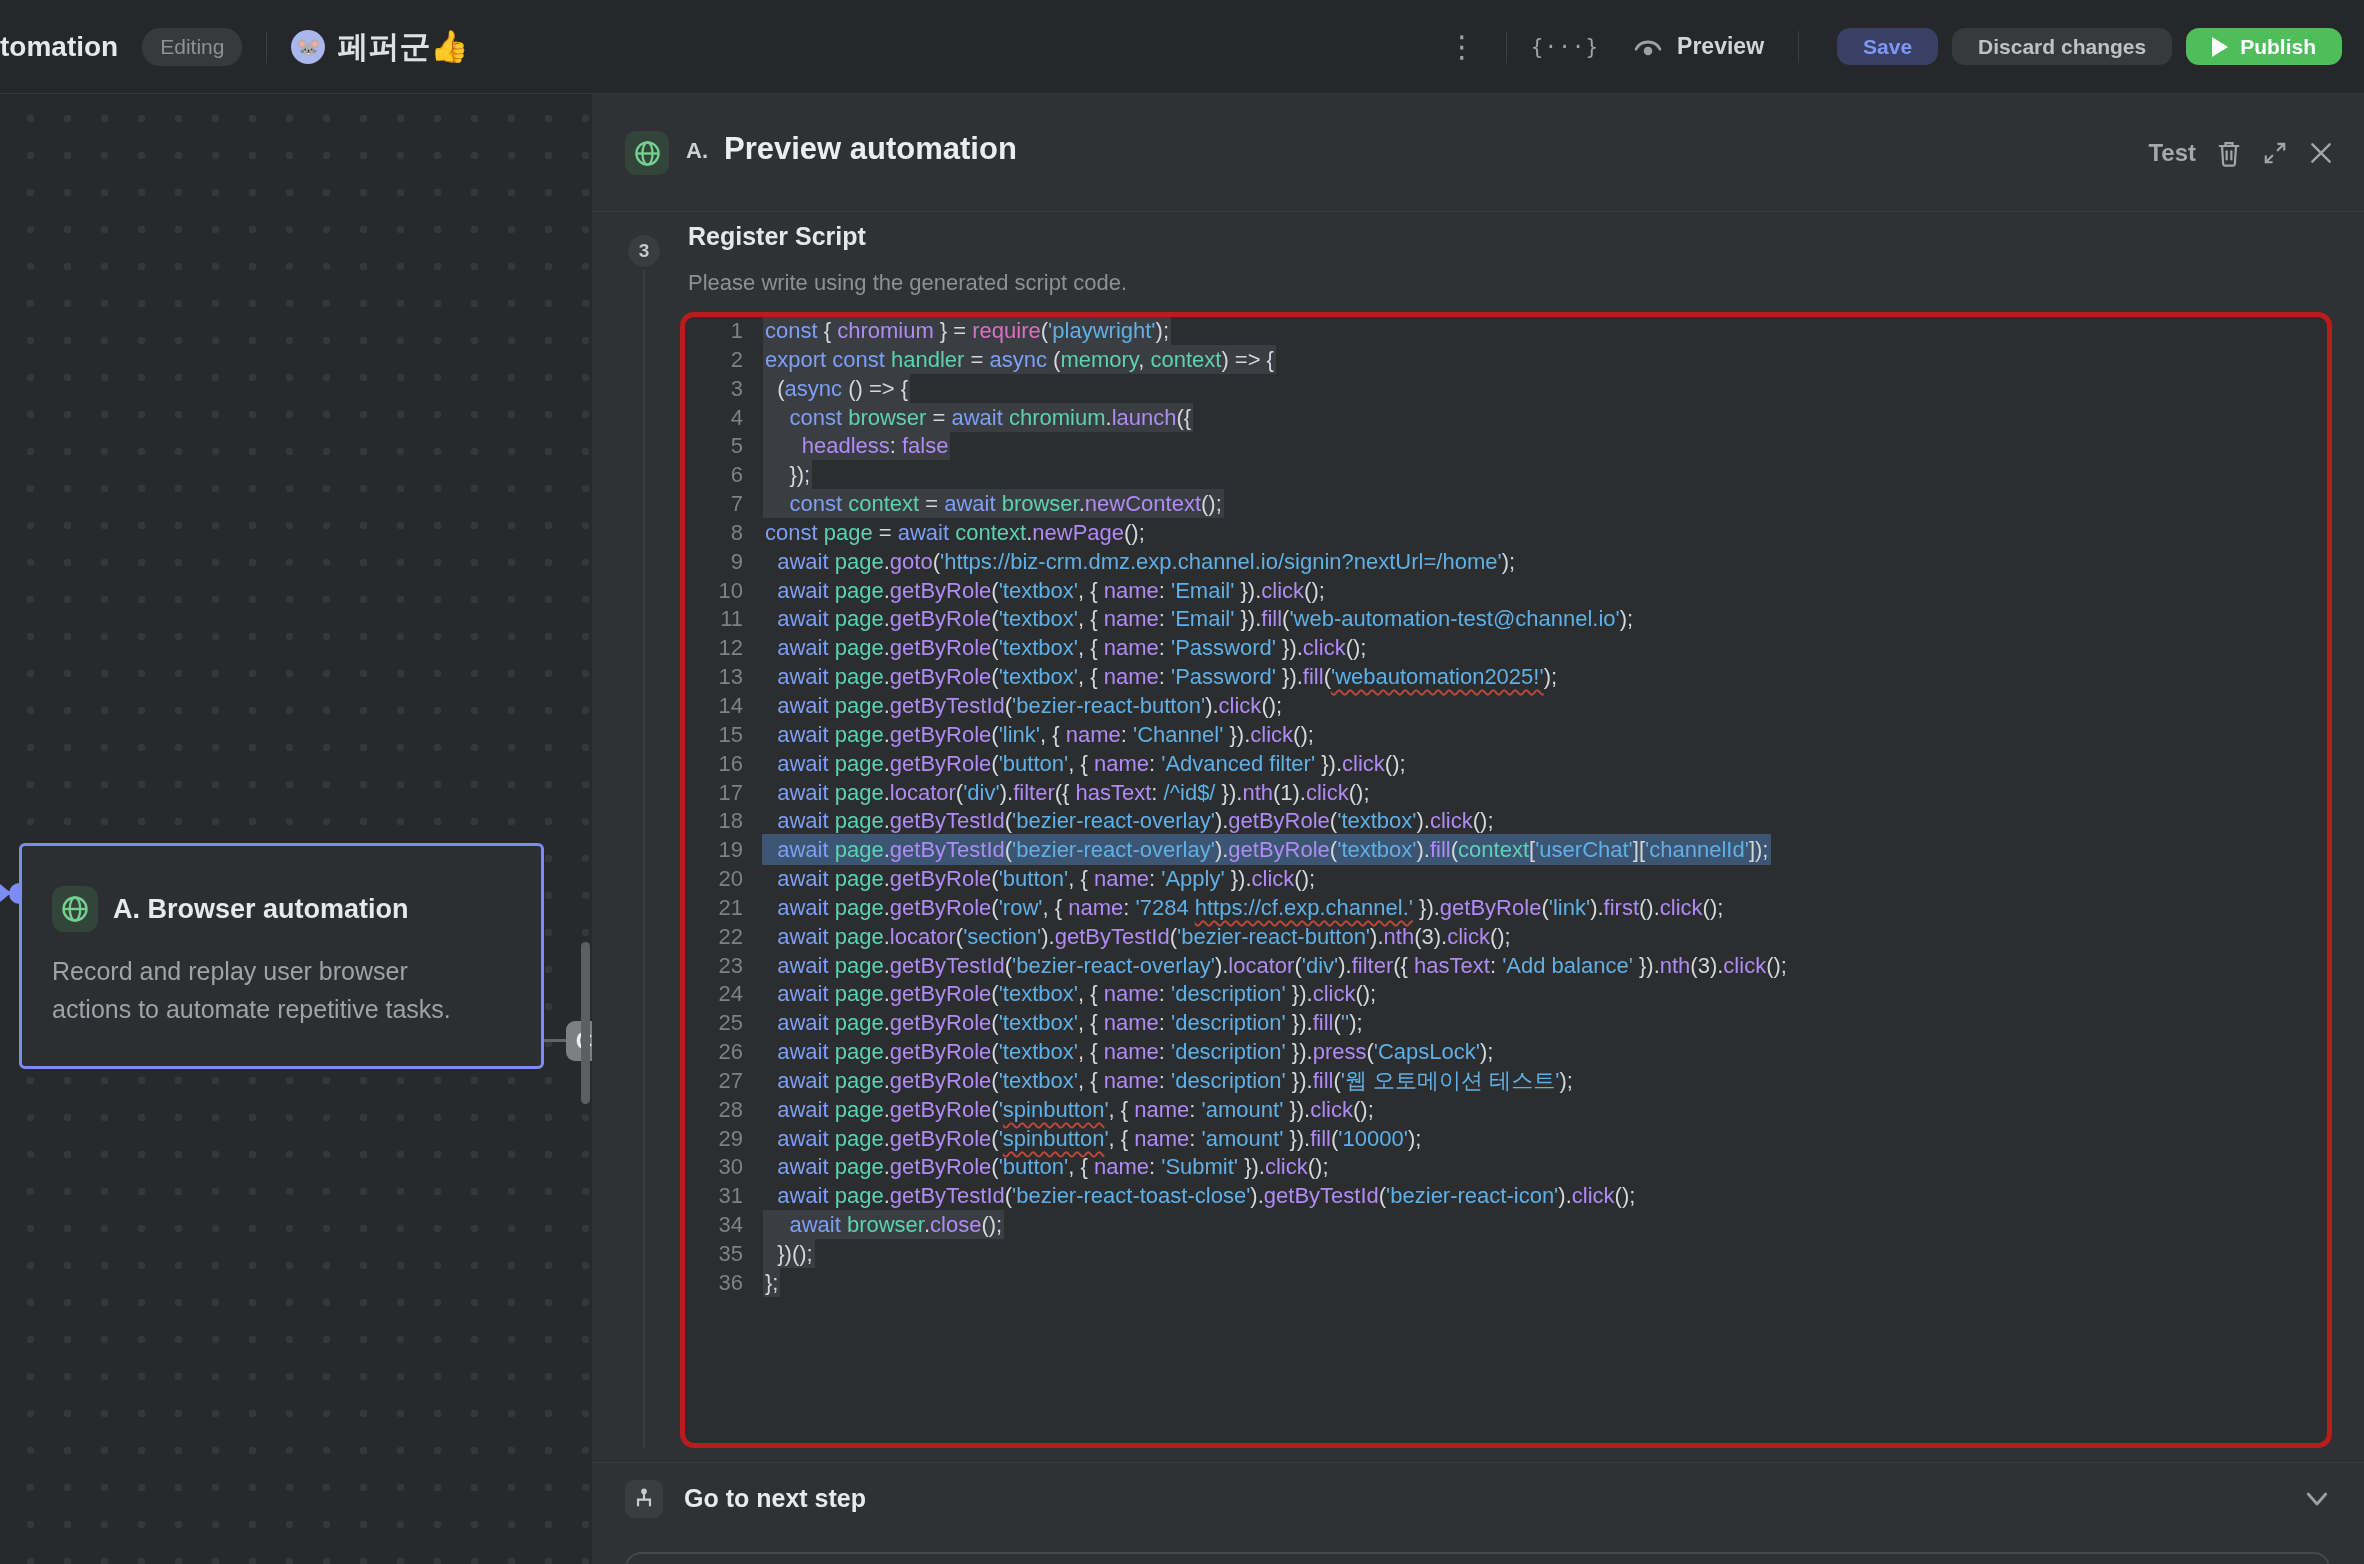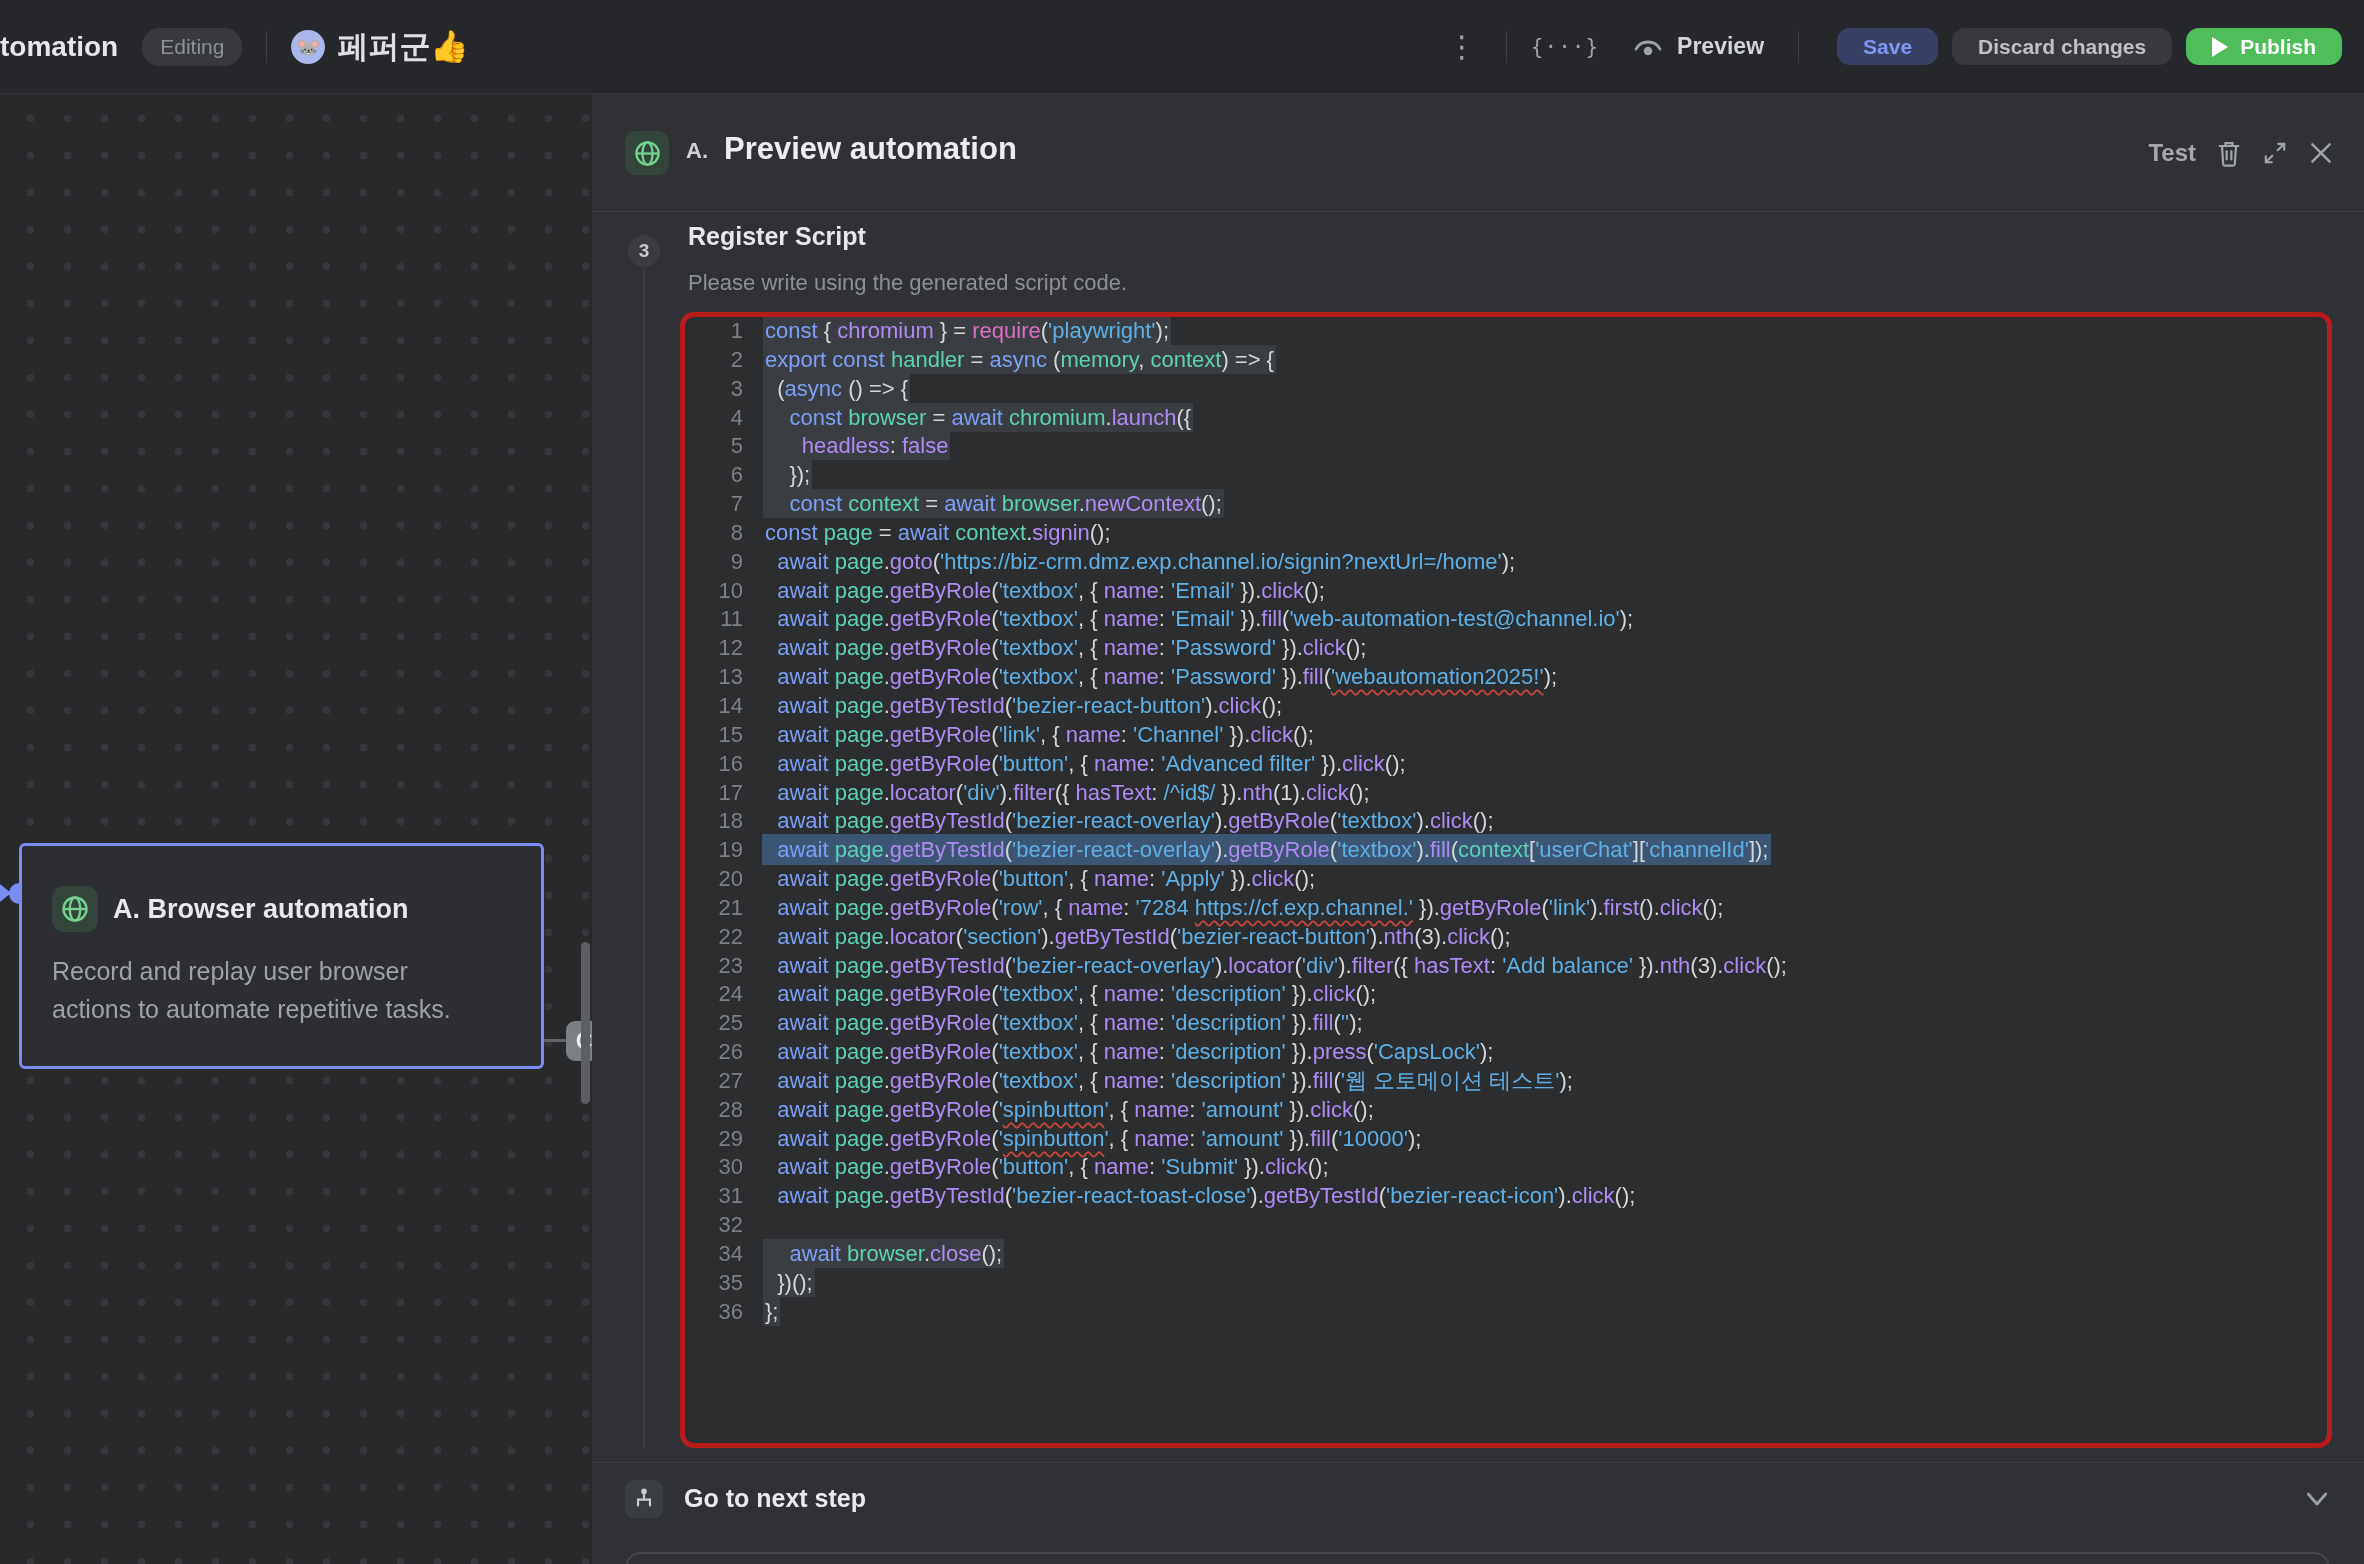--- a/index.html
+++ b/index.html
@@ -200,21 +200,21 @@
 
   <div id="code-block">
     <div>
         <div class="cl"><span class="ln">1</span><span class="lw ro"><span class="k">const </span><span class="w">{ </span><span class="f">chromium</span><span class="w"> } = </span><span class="m">require</span><span class="w">(</span><span class="s">'playwright'</span><span class="w">);</span></span></div>
         <div class="cl"><span class="ln">2</span><span class="lw ro"><span class="k">export </span><span class="k">const </span><span class="v">handler</span><span class="w"> = </span><span class="k">async</span><span class="w"> (</span><span class="v">memory</span><span class="w">, </span><span class="v">context</span><span class="w">) =&gt; {</span></span></div>
         <div class="cl"><span class="ln">3</span><span class="lw ro"><span class="w">  (</span><span class="k">async</span><span class="w"> () =&gt; {</span></span></div>
         <div class="cl"><span class="ln">4</span><span class="lw ro"><span class="w">    </span><span class="k">const </span><span class="v">browser</span><span class="w"> = </span><span class="k">await </span><span class="v">chromium</span><span class="w">.</span><span class="f">launch</span><span class="w">({</span></span></div>
         <div class="cl"><span class="ln">5</span><span class="lw ro"><span class="w">      </span><span class="f">headless</span><span class="w">: </span><span class="f">false</span></span></div>
         <div class="cl"><span class="ln">6</span><span class="lw ro"><span class="w">    });</span></span></div>
         <div class="cl"><span class="ln">7</span><span class="lw ro"><span class="w">    </span><span class="k">const </span><span class="v">context</span><span class="w"> = </span><span class="k">await </span><span class="v">browser</span><span class="w">.</span><span class="f">newContext</span><span class="w">();</span></span></div>
-        <div class="cl"><span class="ln">8</span><span class="lw"><span class="k">const </span><span class="v">page</span><span class="w"> = </span><span class="k">await </span><span class="v">context</span><span class="w">.</span><span class="f">signin</span><span class="w">();</span></span></div>
+        <div class="cl"><span class="ln">8</span><span class="lw"><span class="k">const </span><span class="v">page</span><span class="w"> = </span><span class="k">await </span><span class="v">context</span><span class="w">.</span><span class="f">newPage</span><span class="w">();</span></span></div>
         <div class="cl"><span class="ln">9</span><span class="lw"><span class="w">  </span><span class="k">await </span><span class="v">page</span><span class="w">.</span><span class="f">goto</span><span class="w">(</span><span class="s">'https://biz-crm.dmz.exp.channel.io/signin?nextUrl=/home'</span><span class="w">);</span></span></div>
         <div class="cl"><span class="ln">10</span><span class="lw"><span class="w">  </span><span class="k">await </span><span class="v">page</span><span class="w">.</span><span class="f">getByRole</span><span class="w">(</span><span class="s">'textbox'</span><span class="w">, { </span><span class="f">name</span><span class="w">: </span><span class="s">'Email'</span><span class="w"> }).</span><span class="f">click</span><span class="w">();</span></span></div>
         <div class="cl"><span class="ln">11</span><span class="lw"><span class="w">  </span><span class="k">await </span><span class="v">page</span><span class="w">.</span><span class="f">getByRole</span><span class="w">(</span><span class="s">'textbox'</span><span class="w">, { </span><span class="f">name</span><span class="w">: </span><span class="s">'Email'</span><span class="w"> }).</span><span class="f">fill</span><span class="w">(</span><span class="s">'web-automation-test@channel.io'</span><span class="w">);</span></span></div>
         <div class="cl"><span class="ln">12</span><span class="lw"><span class="w">  </span><span class="k">await </span><span class="v">page</span><span class="w">.</span><span class="f">getByRole</span><span class="w">(</span><span class="s">'textbox'</span><span class="w">, { </span><span class="f">name</span><span class="w">: </span><span class="s">'Password'</span><span class="w"> }).</span><span class="f">click</span><span class="w">();</span></span></div>
         <div class="cl"><span class="ln">13</span><span class="lw"><span class="w">  </span><span class="k">await </span><span class="v">page</span><span class="w">.</span><span class="f">getByRole</span><span class="w">(</span><span class="s">'textbox'</span><span class="w">, { </span><span class="f">name</span><span class="w">: </span><span class="s">'Password'</span><span class="w"> }).</span><span class="f">fill</span><span class="w">(</span><span class="s q">'webautomation2025!'</span><span class="w">);</span></span></div>
         <div class="cl"><span class="ln">14</span><span class="lw"><span class="w">  </span><span class="k">await </span><span class="v">page</span><span class="w">.</span><span class="f">getByTestId</span><span class="w">(</span><span class="s">'bezier-react-button'</span><span class="w">).</span><span class="f">click</span><span class="w">();</span></span></div>
         <div class="cl"><span class="ln">15</span><span class="lw"><span class="w">  </span><span class="k">await </span><span class="v">page</span><span class="w">.</span><span class="f">getByRole</span><span class="w">(</span><span class="s">'link'</span><span class="w">, { </span><span class="f">name</span><span class="w">: </span><span class="s">'Channel'</span><span class="w"> }).</span><span class="f">click</span><span class="w">();</span></span></div>
         <div class="cl"><span class="ln">16</span><span class="lw"><span class="w">  </span><span class="k">await </span><span class="v">page</span><span class="w">.</span><span class="f">getByRole</span><span class="w">(</span><span class="s">'button'</span><span class="w">, { </span><span class="f">name</span><span class="w">: </span><span class="s">'Advanced filter'</span><span class="w"> }).</span><span class="f">click</span><span class="w">();</span></span></div>
         <div class="cl"><span class="ln">17</span><span class="lw"><span class="w">  </span><span class="k">await </span><span class="v">page</span><span class="w">.</span><span class="f">locator</span><span class="w">(</span><span class="s">'div'</span><span class="w">).</span><span class="f">filter</span><span class="w">({ </span><span class="f">hasText</span><span class="w">: </span><span class="s">/^id$/</span><span class="w"> }).</span><span class="f">nth</span><span class="w">(1).</span><span class="f">click</span><span class="w">();</span></span></div>
         <div class="cl"><span class="ln">18</span><span class="lw"><span class="w">  </span><span class="k">await </span><span class="v">page</span><span class="w">.</span><span class="f">getByTestId</span><span class="w">(</span><span class="s">'bezier-react-overlay'</span><span class="w">).</span><span class="f">getByRole</span><span class="w">(</span><span class="s">'textbox'</span><span class="w">).</span><span class="f">click</span><span class="w">();</span></span></div>
@@ -224,21 +224,20 @@
         <div class="cl"><span class="ln">22</span><span class="lw"><span class="w">  </span><span class="k">await </span><span class="v">page</span><span class="w">.</span><span class="f">locator</span><span class="w">(</span><span class="s">'section'</span><span class="w">).</span><span class="f">getByTestId</span><span class="w">(</span><span class="s">'bezier-react-button'</span><span class="w">).</span><span class="f">nth</span><span class="w">(3).</span><span class="f">click</span><span class="w">();</span></span></div>
         <div class="cl"><span class="ln">23</span><span class="lw"><span class="w">  </span><span class="k">await </span><span class="v">page</span><span class="w">.</span><span class="f">getByTestId</span><span class="w">(</span><span class="s">'bezier-react-overlay'</span><span class="w">).</span><span class="f">locator</span><span class="w">(</span><span class="s">'div'</span><span class="w">).</span><span class="f">filter</span><span class="w">({ </span><span class="f">hasText</span><span class="w">: </span><span class="s">'Add balance'</span><span class="w"> }).</span><span class="f">nth</span><span class="w">(3).</span><span class="f">click</span><span class="w">();</span></span></div>
         <div class="cl"><span class="ln">24</span><span class="lw"><span class="w">  </span><span class="k">await </span><span class="v">page</span><span class="w">.</span><span class="f">getByRole</span><span class="w">(</span><span class="s">'textbox'</span><span class="w">, { </span><span class="f">name</span><span class="w">: </span><span class="s">'description'</span><span class="w"> }).</span><span class="f">click</span><span class="w">();</span></span></div>
         <div class="cl"><span class="ln">25</span><span class="lw"><span class="w">  </span><span class="k">await </span><span class="v">page</span><span class="w">.</span><span class="f">getByRole</span><span class="w">(</span><span class="s">'textbox'</span><span class="w">, { </span><span class="f">name</span><span class="w">: </span><span class="s">'description'</span><span class="w"> }).</span><span class="f">fill</span><span class="w">(</span><span class="s">''</span><span class="w">);</span></span></div>
         <div class="cl"><span class="ln">26</span><span class="lw"><span class="w">  </span><span class="k">await </span><span class="v">page</span><span class="w">.</span><span class="f">getByRole</span><span class="w">(</span><span class="s">'textbox'</span><span class="w">, { </span><span class="f">name</span><span class="w">: </span><span class="s">'description'</span><span class="w"> }).</span><span class="f">press</span><span class="w">(</span><span class="s">'CapsLock'</span><span class="w">);</span></span></div>
         <div class="cl"><span class="ln">27</span><span class="lw"><span class="w">  </span><span class="k">await </span><span class="v">page</span><span class="w">.</span><span class="f">getByRole</span><span class="w">(</span><span class="s">'textbox'</span><span class="w">, { </span><span class="f">name</span><span class="w">: </span><span class="s">'description'</span><span class="w"> }).</span><span class="f">fill</span><span class="w">(</span><span class="s">'웹 오토메이션 테스트'</span><span class="w">);</span></span></div>
         <div class="cl"><span class="ln">28</span><span class="lw"><span class="w">  </span><span class="k">await </span><span class="v">page</span><span class="w">.</span><span class="f">getByRole</span><span class="w">(</span><span class="s">'</span><span class="s q">spinbutton</span><span class="s">'</span><span class="w">, { </span><span class="f">name</span><span class="w">: </span><span class="s">'amount'</span><span class="w"> }).</span><span class="f">click</span><span class="w">();</span></span></div>
         <div class="cl"><span class="ln">29</span><span class="lw"><span class="w">  </span><span class="k">await </span><span class="v">page</span><span class="w">.</span><span class="f">getByRole</span><span class="w">(</span><span class="s">'</span><span class="s q">spinbutton</span><span class="s">'</span><span class="w">, { </span><span class="f">name</span><span class="w">: </span><span class="s">'amount'</span><span class="w"> }).</span><span class="f">fill</span><span class="w">(</span><span class="s">'10000'</span><span class="w">);</span></span></div>
         <div class="cl"><span class="ln">30</span><span class="lw"><span class="w">  </span><span class="k">await </span><span class="v">page</span><span class="w">.</span><span class="f">getByRole</span><span class="w">(</span><span class="s">'button'</span><span class="w">, { </span><span class="f">name</span><span class="w">: </span><span class="s">'Submit'</span><span class="w"> }).</span><span class="f">click</span><span class="w">();</span></span></div>
         <div class="cl"><span class="ln">31</span><span class="lw"><span class="w">  </span><span class="k">await </span><span class="v">page</span><span class="w">.</span><span class="f">getByTestId</span><span class="w">(</span><span class="s">'bezier-react-toast-close'</span><span class="w">).</span><span class="f">getByTestId</span><span class="w">(</span><span class="s">'bezier-react-icon'</span><span class="w">).</span><span class="f">click</span><span class="w">();</span></span></div>
-        <div class="cl"><span class="ln">32</span><span class="lw"></span></div>
         <div class="cl"><span class="ln">34</span><span class="lw ro"><span class="w">    </span><span class="k">await </span><span class="v">browser</span><span class="w">.</span><span class="f">close</span><span class="w">();</span></span></div>
         <div class="cl"><span class="ln">35</span><span class="lw ro"><span class="w">  })();</span></span></div>
         <div class="cl"><span class="ln">36</span><span class="lw ro"><span class="w">};</span></span></div>
       </div>
   </div>
 
   <div id="footer-divider"></div>
   <div class="ns-icon">
     <svg width="26" height="26" viewBox="0 0 24 24" fill="none" stroke="#c9cbce" stroke-width="2" stroke-linecap="round">
       <circle cx="12" cy="5" r="2.6" fill="#c9cbce" stroke="none"></circle>

